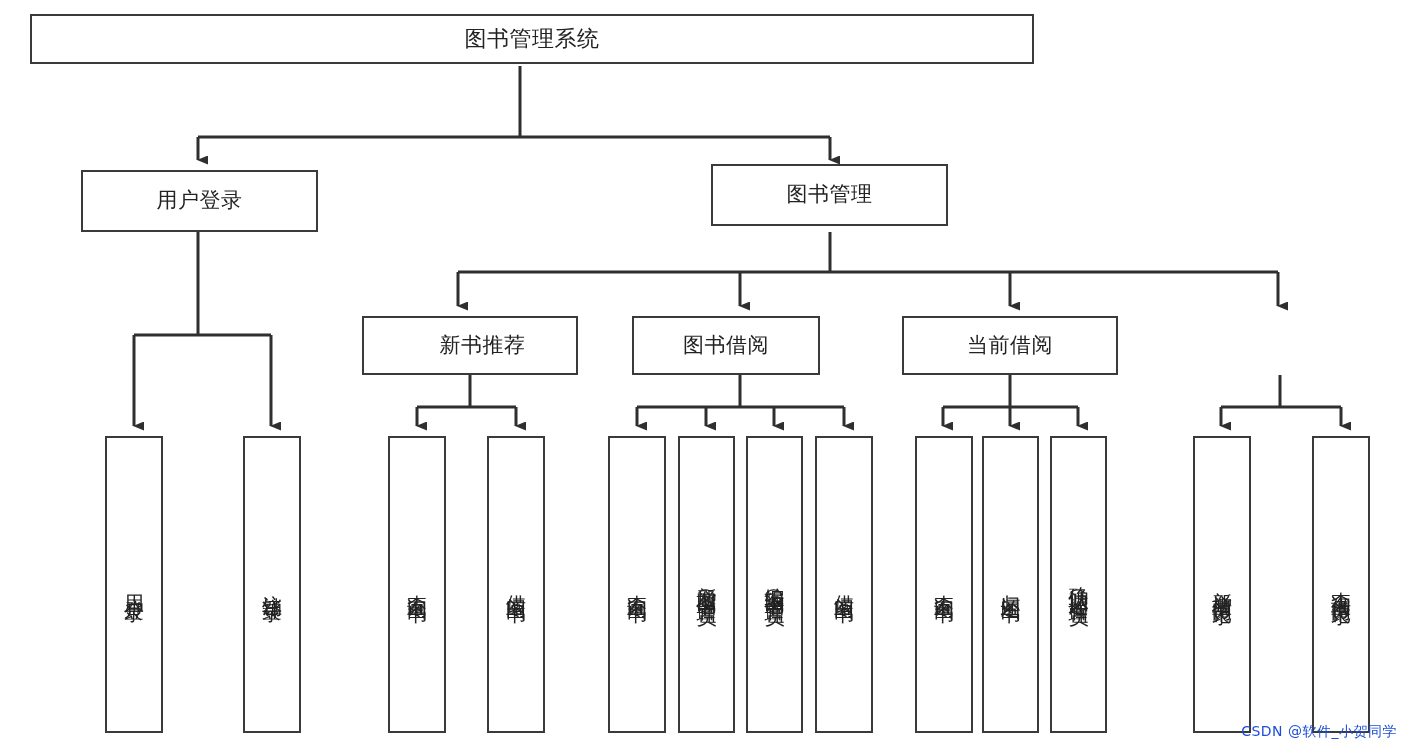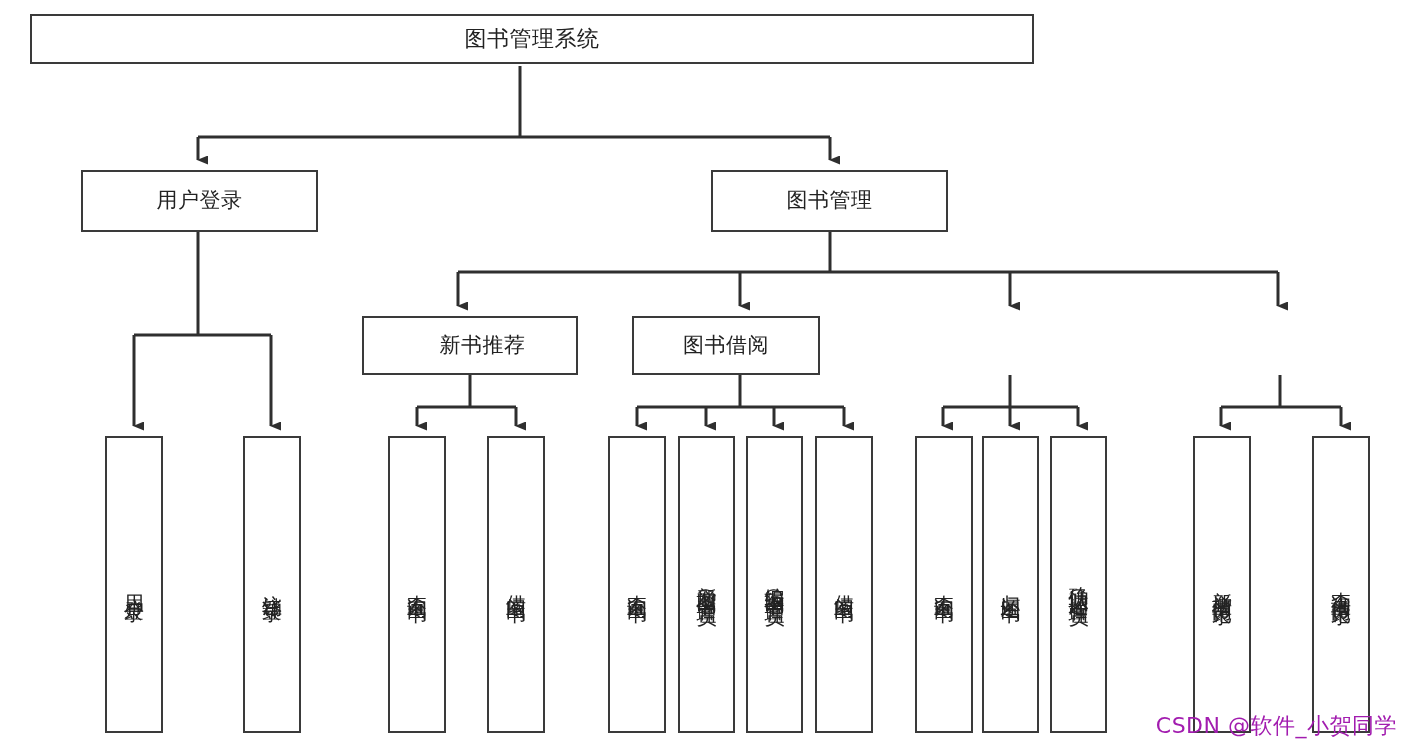--- a/index.html
+++ b/index.html
@@ -58,22 +58,22 @@
     text-orientation: upright;
     font-size: 20px;
     letter-spacing: 3px;
     line-height: 1.05;
     white-space: nowrap;
   }
   #watermark {
     position: absolute;
     right: 8px;
     bottom: 6px;
-    font-size: 22px;
-    color: #a21caf;
+    font-size: 14px;
+    color: #1d4ed8;
     letter-spacing: 0.5px;
     white-space: nowrap;
     user-select: none;
   }
 </style>
 </head>
 <body>
 
 <div id="canvas">
 
@@ -127,29 +127,32 @@
     </g>
   </svg>
 
   <div class="node h root" style="left:30px; top:14px; width:1004px; height:50px;">
     <span class="lbl">图书管理系统</span>
   </div>
 
   <div class="node h" style="left:81px; top:170px; width:237px; height:62px;">
     <span class="lbl">用户登录</span>
   </div>
-  <div class="node h" style="left:711px; top:170px; width:237px; height:62px;">
+  <div class="node h" style="left:711px; top:164px; width:237px; height:62px;">
     <span class="lbl">图书管理</span>
   </div>
 
   <div class="node h" style="left:362px; top:316px; width:216px; height:59px;padding-left:25px;">
     <span class="lbl">新书推荐</span>
   </div>
   <div class="node h" style="left:632px; top:316px; width:188px; height:59px;">
     <span class="lbl">图书借阅</span>
+  </div>
+  <div class="node h" style="left:902px; top:316px; width:216px; height:59px;">
+    <span class="lbl">当前借阅</span>
   </div>
 
   <div class="node v" style="left:105px; top:436px; width:58px; height:297px;">
     <span class="lbl">用户登录</span>
   </div>
   <div class="node v" style="left:243px; top:436px; width:58px; height:297px;">
     <span class="lbl">注销登录</span>
   </div>
 
   <div class="node v" style="left:388px; top:436px; width:58px; height:297px;">

